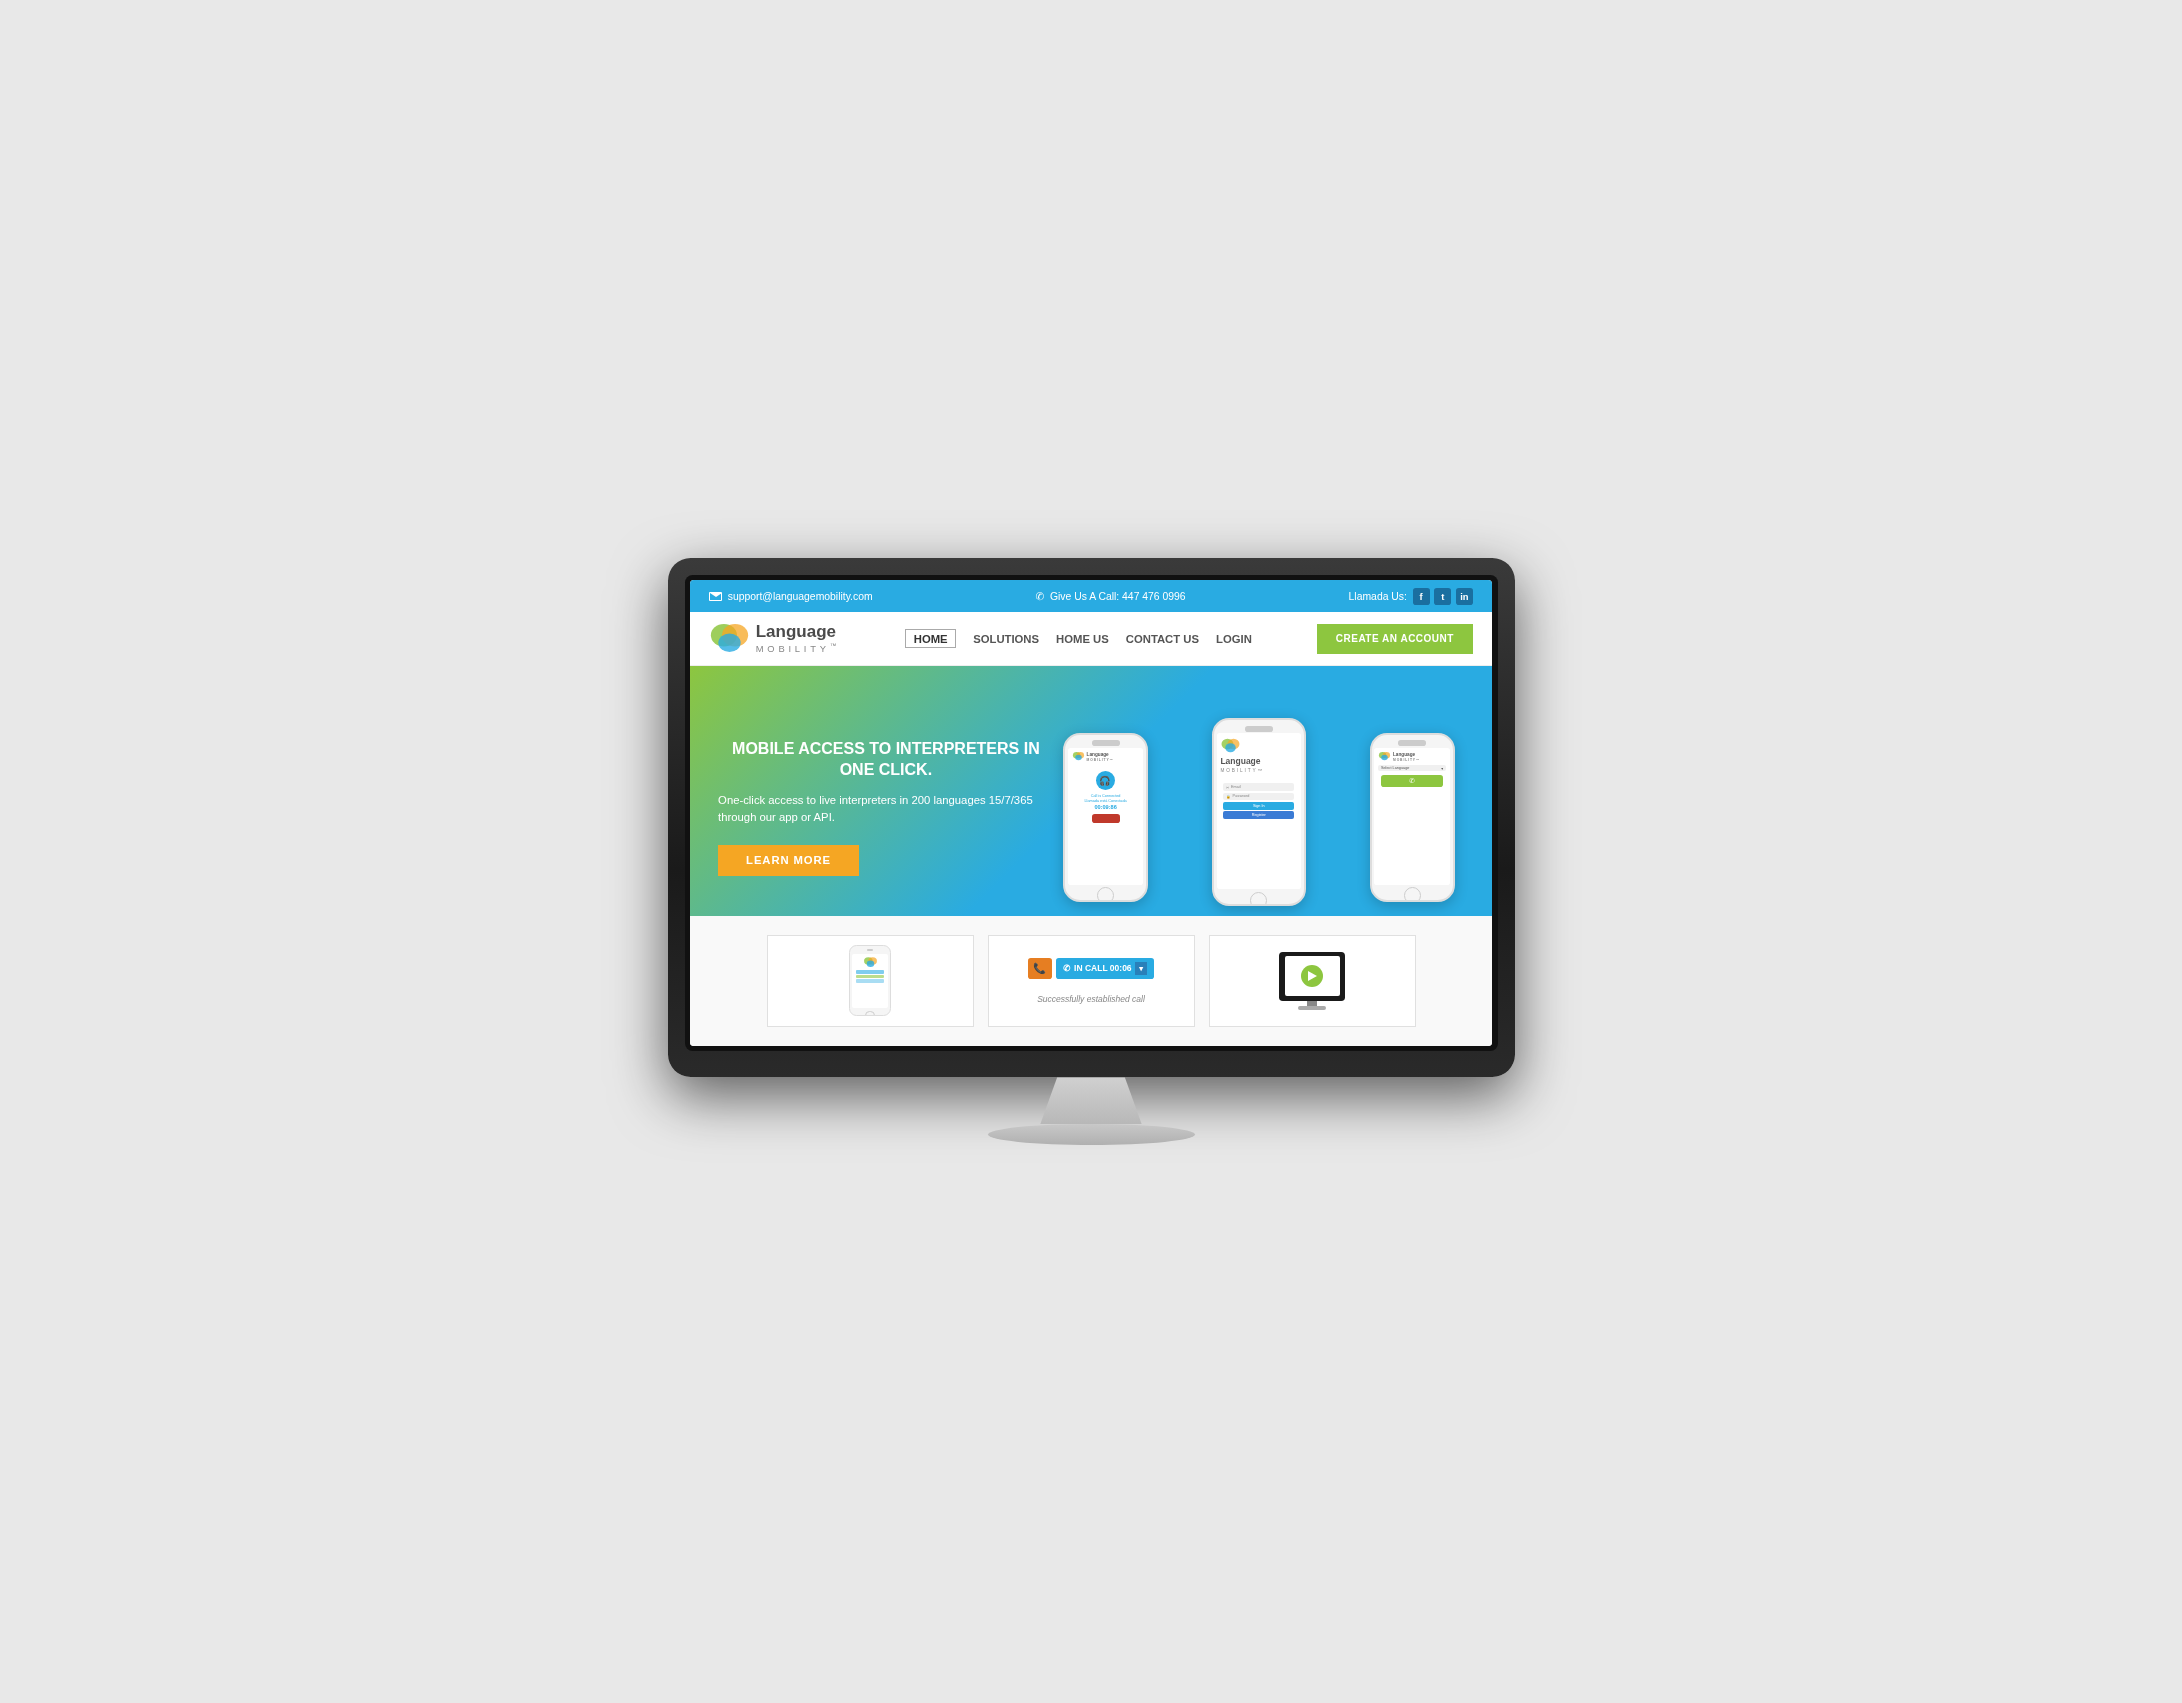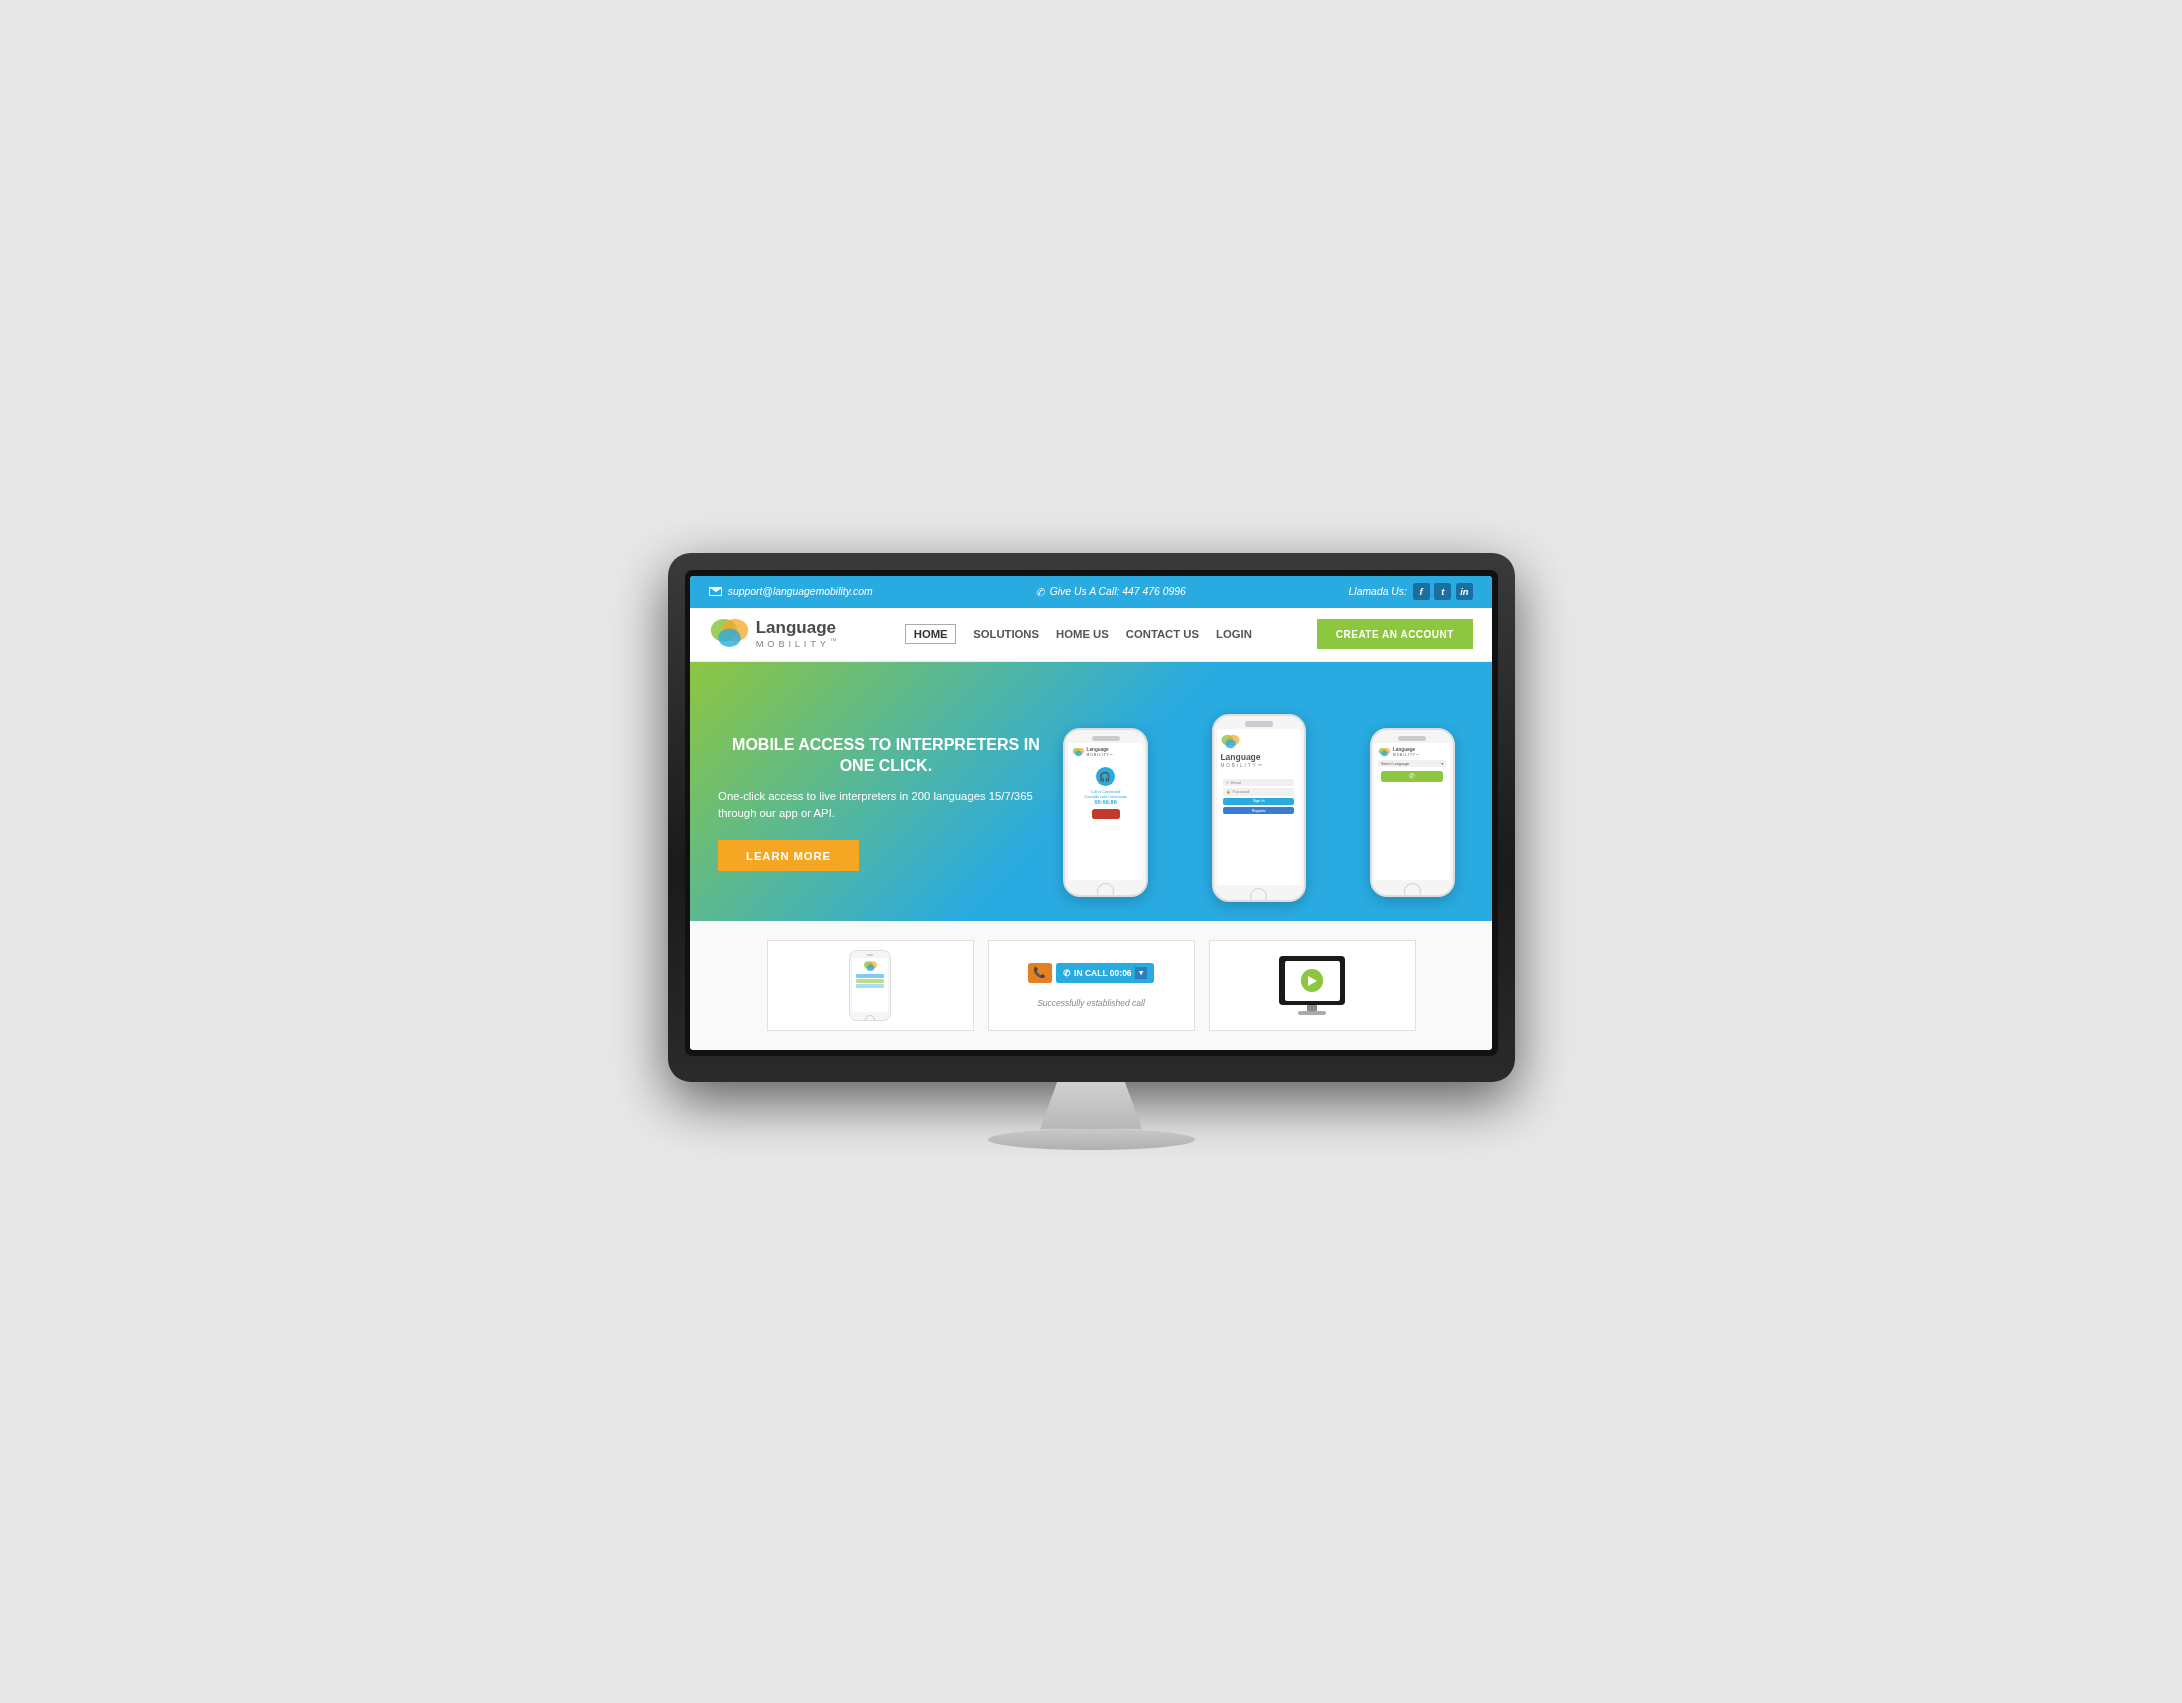--- a/index.html
+++ b/index.html
@@ -59,21 +59,20 @@
 
     
     .top-bar {
       background: #29abe2;
       padding: 7.5px 19px;
       display: flex;
       align-items: center;
       justify-content: space-between;
       font-size: 10.4px;
       color: #fff;
-      font-style: italic;
     }
 
     .top-bar-left, .top-bar-center, .top-bar-right {
       display: flex;
       align-items: center;
       gap: 5.6px;
     }
 
     .social-icons {
       display: flex;
@@ -160,21 +159,21 @@
       font-weight: bold;
       border: none;
       cursor: pointer;
       text-transform: uppercase;
       letter-spacing: 0.5px;
     }
 
     
     .hero-section {
       background: linear-gradient(135deg, #8dc63f 0%, #29abe2 50%, #29abe2 100%);
-      padding: 38px 28px 14px 28px;
+      padding: 38px 28px 5px 28px;
       display: flex;
       align-items: center;
       min-height: 207px;
       position: relative;
       overflow: hidden;
     }
 
     .hero-content {
       flex: 1;
       max-width: 45%;

